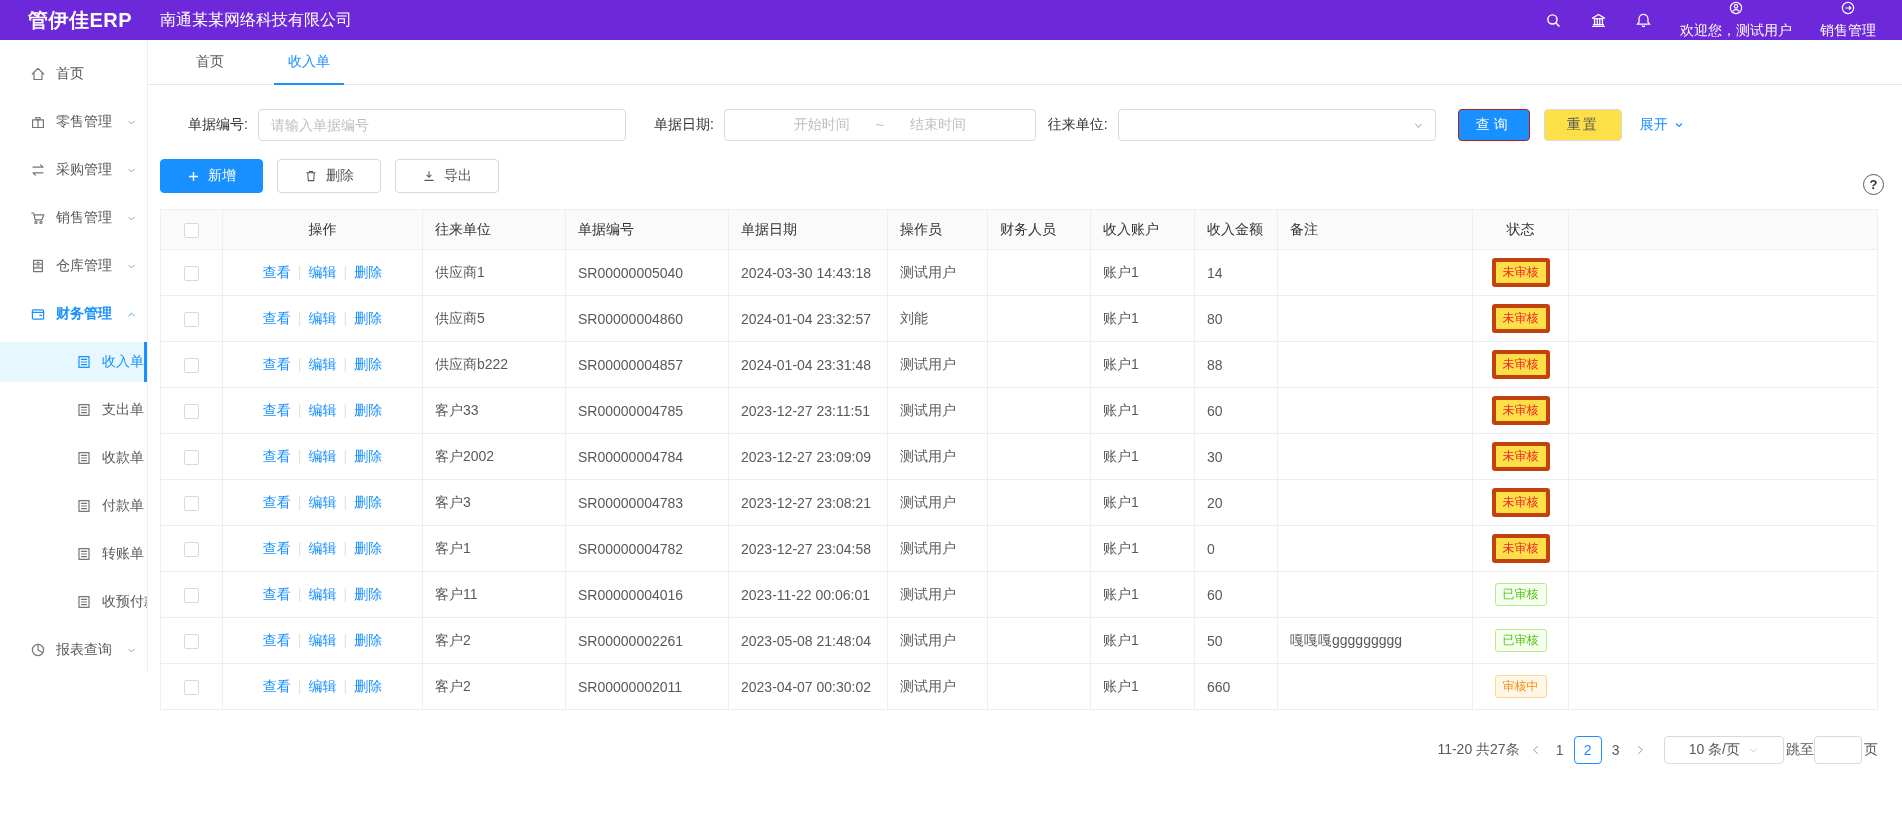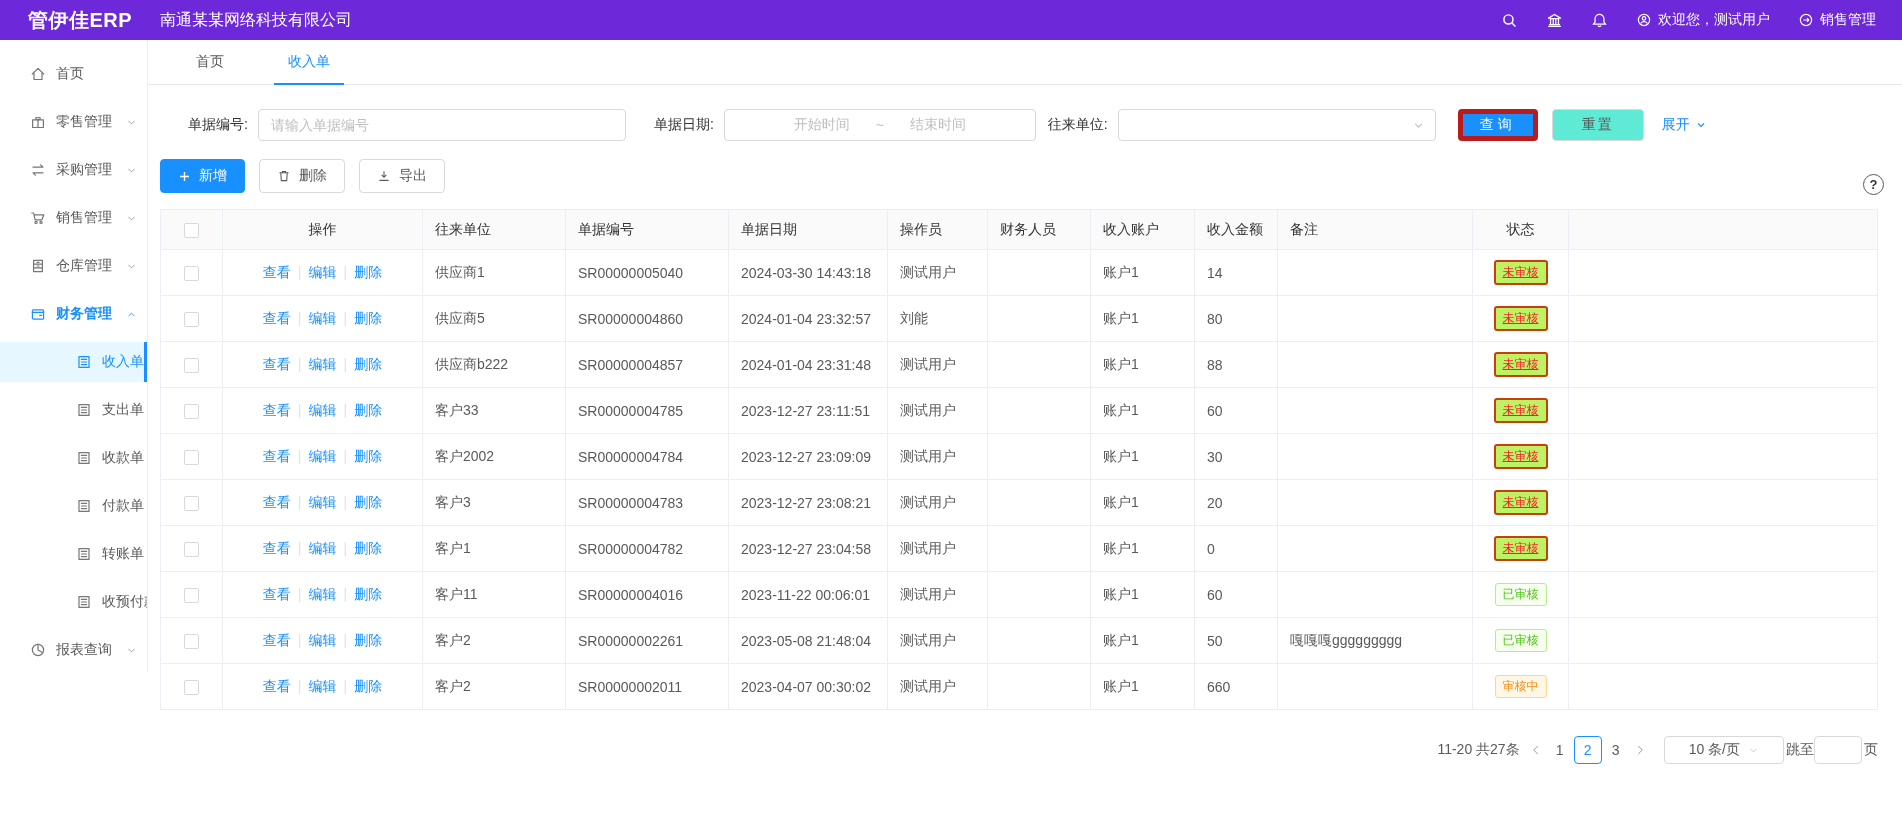--- a/index.html
+++ b/index.html
@@ -6,21 +6,21 @@
   html,body { width:1902px; height:836px; overflow:hidden; background:#fff;
     font-family:"Liberation Sans","DejaVu Sans",sans-serif; }
   svg { display:block; }
 
   
   .topbar { height:40px; background:#6d28d9; display:flex; align-items:center; color:#fff; }
   .logo { width:148px; padding-left:28px; font-size:20px; font-weight:bold; letter-spacing:.5px; cursor:pointer; }
   .company { font-size:16px; margin-left:12px; }
   .topbar-right { margin-left:auto; display:flex; align-items:center; gap:28px; padding-right:26px; font-size:14px; }
   .ticon { display:flex; cursor:pointer; }
-  .tgroup { display:flex; align-items:center; gap:6px; cursor:pointer; }
+  .tgroup { display:flex; align-items:center; gap:6px; cursor:pointer;flex-direction:column; }
 
   
   .layout { display:flex; height:632px; }
   .sidebar { width:148px; border-right:1px solid #ebeef5; padding-top:14px; overflow:hidden; background:#fff; flex-shrink:0; }
   .content { flex:1; position:relative; background:#fff; }
 
   
   .mi { height:40px; margin-bottom:8px; display:flex; align-items:center; gap:10px; position:relative;
         padding-left:30px; font-size:14px; color:#595959; cursor:pointer; white-space:nowrap; }
   .mi .mi-ic { color:#767676; display:flex; }
@@ -42,48 +42,48 @@
   .flabel { margin-right:10px; white-space:nowrap; }
   .inp { width:368px; height:32px; border:1px solid #d9d9d9; border-radius:4px; padding:0 12px;
          font-size:14px; color:#333; outline:none; margin-right:28px; }
   .inp::placeholder { color:#bfbfbf; }
   .dates { width:312px; height:32px; border:1px solid #d9d9d9; border-radius:4px; display:flex; align-items:center;
            justify-content:center; gap:26px; color:#bfbfbf; margin-right:12px; cursor:pointer; }
   .select { width:318px; height:32px; border:1px solid #d9d9d9; border-radius:4px; position:relative;
             margin-right:22px; cursor:pointer; }
   .select .chev { position:absolute; right:10px; top:9px; color:#bfbfbf; }
   .btn { height:32px; border-radius:4px; font-size:14px; display:inline-flex; align-items:center; cursor:pointer; }
-  .btn-primary { background:#1890ff; color:#fff; padding:0 17px; border:5px solid #b91c1c; letter-spacing:4px; }
-  .btn-plain { background:#5eead4; color:#595959; padding:0 29px; border:1px solid #d9d9d9; margin-left:14px; letter-spacing:2px; }
+  .btn-primary { background:#1890ff; color:#fff; padding:0 17px; border:1px solid #b91c1c; letter-spacing:4px; }
+  .btn-plain { background:#fde047; color:#595959; padding:0 22px; border:1px solid #d9d9d9; margin-left:14px; letter-spacing:2px; }
   .expand { color:#1890ff; display:inline-flex; align-items:center; gap:5px; margin-left:18px; cursor:pointer; }
 
   
   .toolbar { display:flex; gap:14px; padding:18px 0 16px 12px; }
   .tbtn { height:34px; border-radius:4px; display:inline-flex; align-items:center; gap:8px; font-size:14px;
-          padding:0 17px; cursor:pointer; }
+          padding:0 26px; cursor:pointer; }
   .tbtn.primary { background:#1890ff; color:#fff; border:1px solid #1890ff; }
   .tbtn.plain { background:#fff; color:#595959; border:1px solid #d9d9d9; }
 
   .help { position:absolute; top:134px; right:18px; width:21px; height:21px; border:1.5px solid #595959;
           border-radius:50%; display:flex; align-items:center; justify-content:center; font-size:13px;
           color:#333; font-weight:bold; cursor:pointer; }
 
   
   table.grid { margin:0 24px 0 12px; width:calc(100% - 36px); border-collapse:collapse; table-layout:fixed;
                font-size:14px; color:#595959; }
   .grid th, .grid td { border:1px solid #ebeef5; overflow:hidden; white-space:nowrap; }
   .grid th { background:#fafafa; height:40px; font-weight:500; color:#333; text-align:left; padding:0 12px; }
   .grid td { height:46px; padding:0 12px; background:#fff; }
   .grid th.c, .grid td.c { text-align:center; padding:0; }
   .cb { display:inline-block; width:15px; height:15px; border:1px solid #d9d9d9; border-radius:2px;
         background:#fff; vertical-align:middle; cursor:pointer; }
   .op { color:#1890ff; cursor:pointer; text-decoration:none; }
   .sep { color:#e3e3e3; margin:0 7px; }
   .badge { display:inline-block; font-size:12px; padding:3px 7px; border-radius:3px; line-height:1.2; }
-  .badge.red    { color:#f5222d; background:#bef264; border:2px solid #c2410c;text-decoration:underline; }
+  .badge.red    { color:#f5222d; background:#fde047; border:4px solid #c2410c; }
   .badge.green  { color:#52c41a; background:#f6ffed; border:1px solid #b7eb8f; }
   .badge.orange { color:#fa8c16; background:#fff7e6; border:1px solid #ffd591; }
 
   
   .pagination { display:flex; justify-content:flex-end; align-items:center; 
                 margin:26px 24px 0 0; font-size:14px; color:#595959; }
   .pg-total { margin-right:6px; }
   .pg-btn { color:#8c8c8c; display:flex; cursor:pointer; padding:0 4px; }
   .pg-num { min-width:28px; height:28px; display:flex; align-items:center; justify-content:center;
             cursor:pointer; border-radius:4px; }

